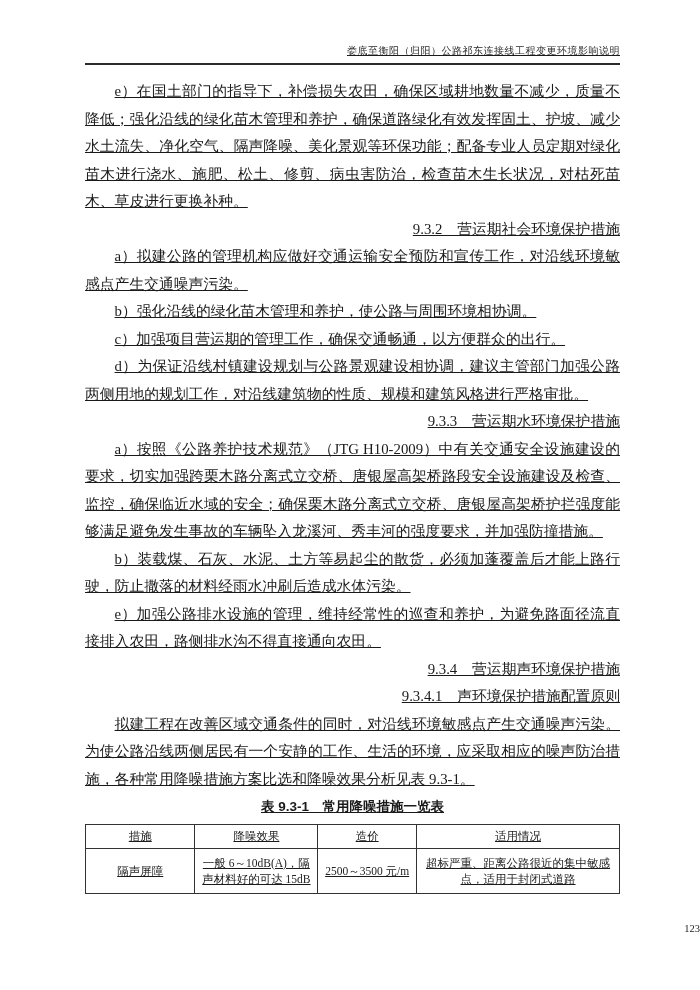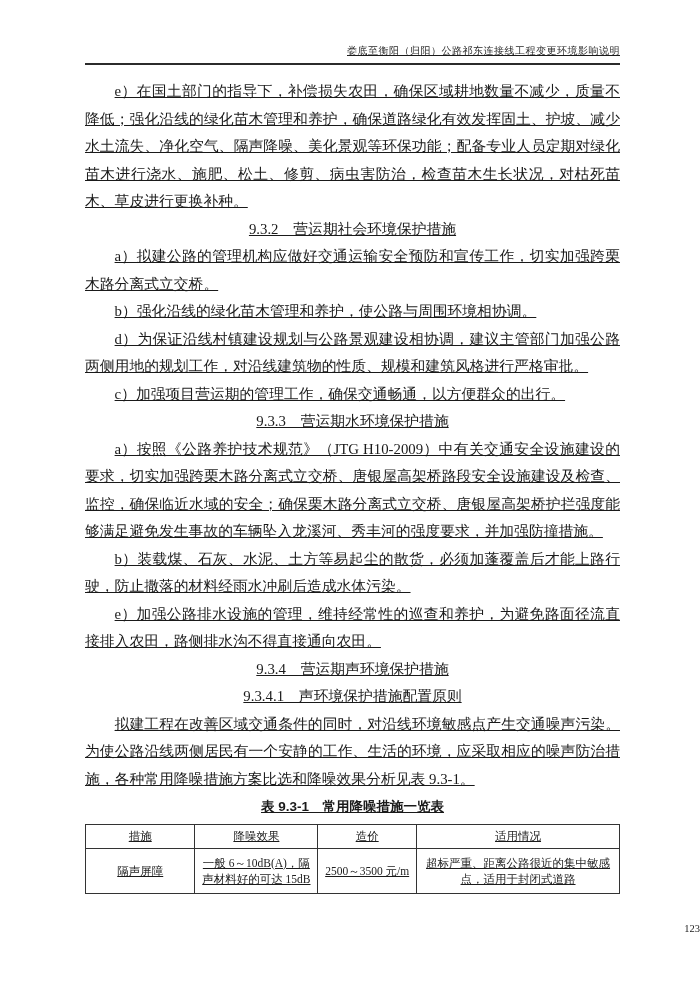--- a/index.html
+++ b/index.html
@@ -37,21 +37,21 @@
     margin: 0;
     font-size: 14.8px;
     line-height: 27.5px;
     text-align: justify;
     text-indent: 2em;
   }
   .heading {
     margin: 0;
     font-size: 14.8px;
     line-height: 27.5px;
-    text-align: center;
+    text-align: right;
     text-indent: 0;
   }
   .table-caption {
     margin: 0;
     font-family: "Liberation Sans", "DejaVu Sans", sans-serif;
     font-weight: bold;
     font-size: 13.5px;
     line-height: 27.5px;
     text-align: center;
   }
@@ -94,24 +94,24 @@
 <div class="page">
 
   <div class="header">
     <span>娄底至衡阳（归阳）公路祁东连接线工程变更环境影响说明</span>
   </div>
   <div class="header-rule"></div>
 
   <div class="content">
     <p class="para">e）在国土部门的指导下，补偿损失农田，确保区域耕地数量不减少，质量不降低；强化沿线的绿化苗木管理和养护，确保道路绿化有效发挥固土、护坡、减少水土流失、净化空气、隔声降噪、美化景观等环保功能；配备专业人员定期对绿化苗木进行浇水、施肥、松土、修剪、病虫害防治，检查苗木生长状况，对枯死苗木、草皮进行更换补种。</p>
     <p class="heading">9.3.2　营运期社会环境保护措施</p>
-    <p class="para">a）拟建公路的管理机构应做好交通运输安全预防和宣传工作，切实加强跨栗木路分离式立交桥。</p>
+    <p class="para">a）拟建公路的管理机构应做好交通运输安全预防和宣传工作，对沿线环境敏感点产生交通噪声污染。</p>
     <p class="para">b）强化沿线的绿化苗木管理和养护，使公路与周围环境相协调。</p>
+    <p class="para">c）加强项目营运期的管理工作，确保交通畅通，以方便群众的出行。</p>
     <p class="para">d）为保证沿线村镇建设规划与公路景观建设相协调，建议主管部门加强公路两侧用地的规划工作，对沿线建筑物的性质、规模和建筑风格进行严格审批。</p>
-    <p class="para">c）加强项目营运期的管理工作，确保交通畅通，以方便群众的出行。</p>
     <p class="heading">9.3.3　营运期水环境保护措施</p>
     <p class="para">a）按照《公路养护技术规范》（JTG H10-2009）中有关交通安全设施建设的要求，切实加强跨栗木路分离式立交桥、唐银屋高架桥路段安全设施建设及检查、监控，确保临近水域的安全；确保栗木路分离式立交桥、唐银屋高架桥护拦强度能够满足避免发生事故的车辆坠入龙溪河、秀丰河的强度要求，并加强防撞措施。</p>
     <p class="para">b）装载煤、石灰、水泥、土方等易起尘的散货，必须加蓬覆盖后才能上路行驶，防止撒落的材料经雨水冲刷后造成水体污染。</p>
     <p class="para">e）加强公路排水设施的管理，维持经常性的巡查和养护，为避免路面径流直接排入农田，路侧排水沟不得直接通向农田。</p>
     <p class="heading">9.3.4　营运期声环境保护措施</p>
     <p class="heading">9.3.4.1　声环境保护措施配置原则</p>
     <p class="para">拟建工程在改善区域交通条件的同时，对沿线环境敏感点产生交通噪声污染。为使公路沿线两侧居民有一个安静的工作、生活的环境，应采取相应的噪声防治措施，各种常用降噪措施方案比选和降噪效果分析见表 9.3-1。</p>
 
     <p class="table-caption">表 9.3-1　常用降噪措施一览表</p>
 

